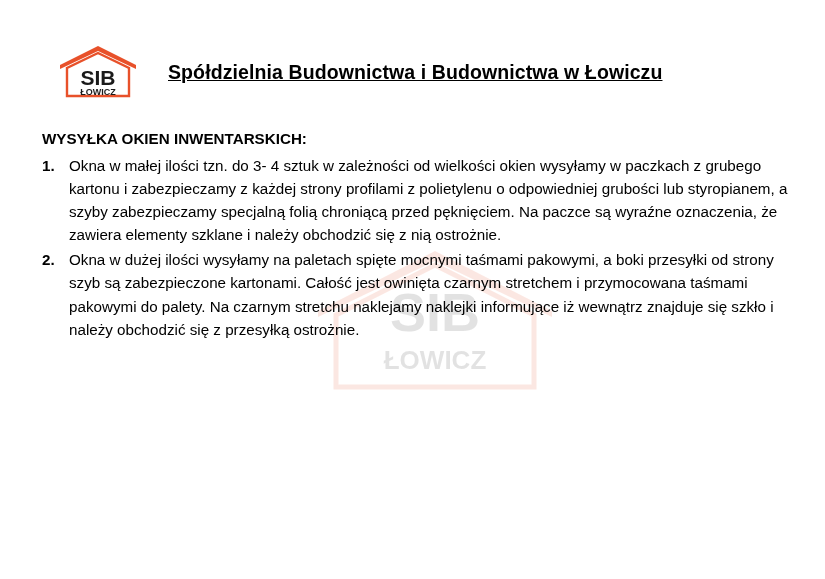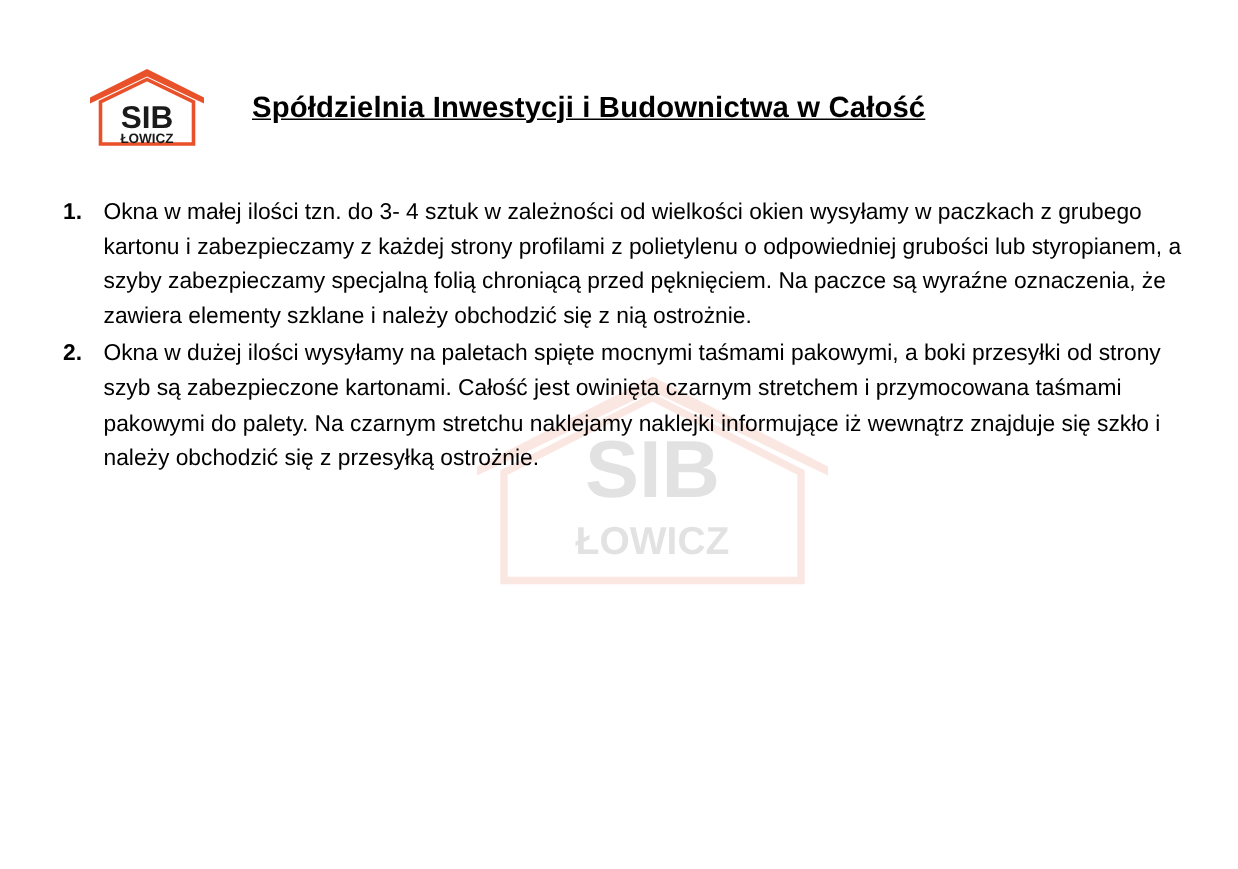--- a/index.html
+++ b/index.html
@@ -116,24 +116,25 @@
 
   <div class="header">
     <div class="logo">
       <svg viewBox="0 0 84 56" xmlns="http://www.w3.org/2000/svg" aria-hidden="true">
         <path d="M4 21 L42 2 L80 21 L80 25 L42 7 L4 25 Z" fill="#E8512A"></path>
         <path d="M11 24 L11 52 L73 52 L73 24 L42 9 Z" fill="none" stroke="#E8512A" stroke-width="2.4"></path>
         <text x="42" y="41" text-anchor="middle" font-family="'Liberation Sans', sans-serif" font-size="21" font-weight="bold" fill="#1A1A1A">SIB</text>
         <text x="42" y="51" text-anchor="middle" font-family="'Liberation Sans', sans-serif" font-size="9" font-weight="bold" fill="#1A1A1A">ŁOWICZ</text>
       </svg>
     </div>
-    <div class="doc-title">Spółdzielnia Inwestycji i Budownictwa w Całość</div>
+    <div class="doc-title">Spółdzielnia Budownictwa i Budownictwa w Łowiczu</div>
   </div>
 
   <div class="content">
+    <div class="section-heading">WYSYŁKA OKIEN INWENTARSKICH:</div>
     <ol class="items">
       <li>
         <span class="marker">1.</span>
         <span>Okna w małej ilości tzn. do 3- 4 sztuk w zależności od wielkości okien wysyłamy w paczkach z grubego kartonu i zabezpieczamy z każdej strony profilami z polietylenu o odpowiedniej grubości lub styropianem, a szyby zabezpieczamy specjalną folią chroniącą przed pęknięciem. Na paczce są wyraźne oznaczenia, że zawiera elementy szklane i należy obchodzić się z nią ostrożnie.</span>
       </li>
       <li>
         <span class="marker">2.</span>
         <span>Okna w dużej ilości wysyłamy na paletach spięte mocnymi taśmami pakowymi, a boki przesyłki od strony szyb są zabezpieczone kartonami. Całość jest owinięta czarnym stretchem i przymocowana taśmami pakowymi do palety. Na czarnym stretchu naklejamy naklejki informujące iż wewnątrz znajduje się szkło i należy obchodzić się z przesyłką ostrożnie.</span>
       </li>
     </ol>

